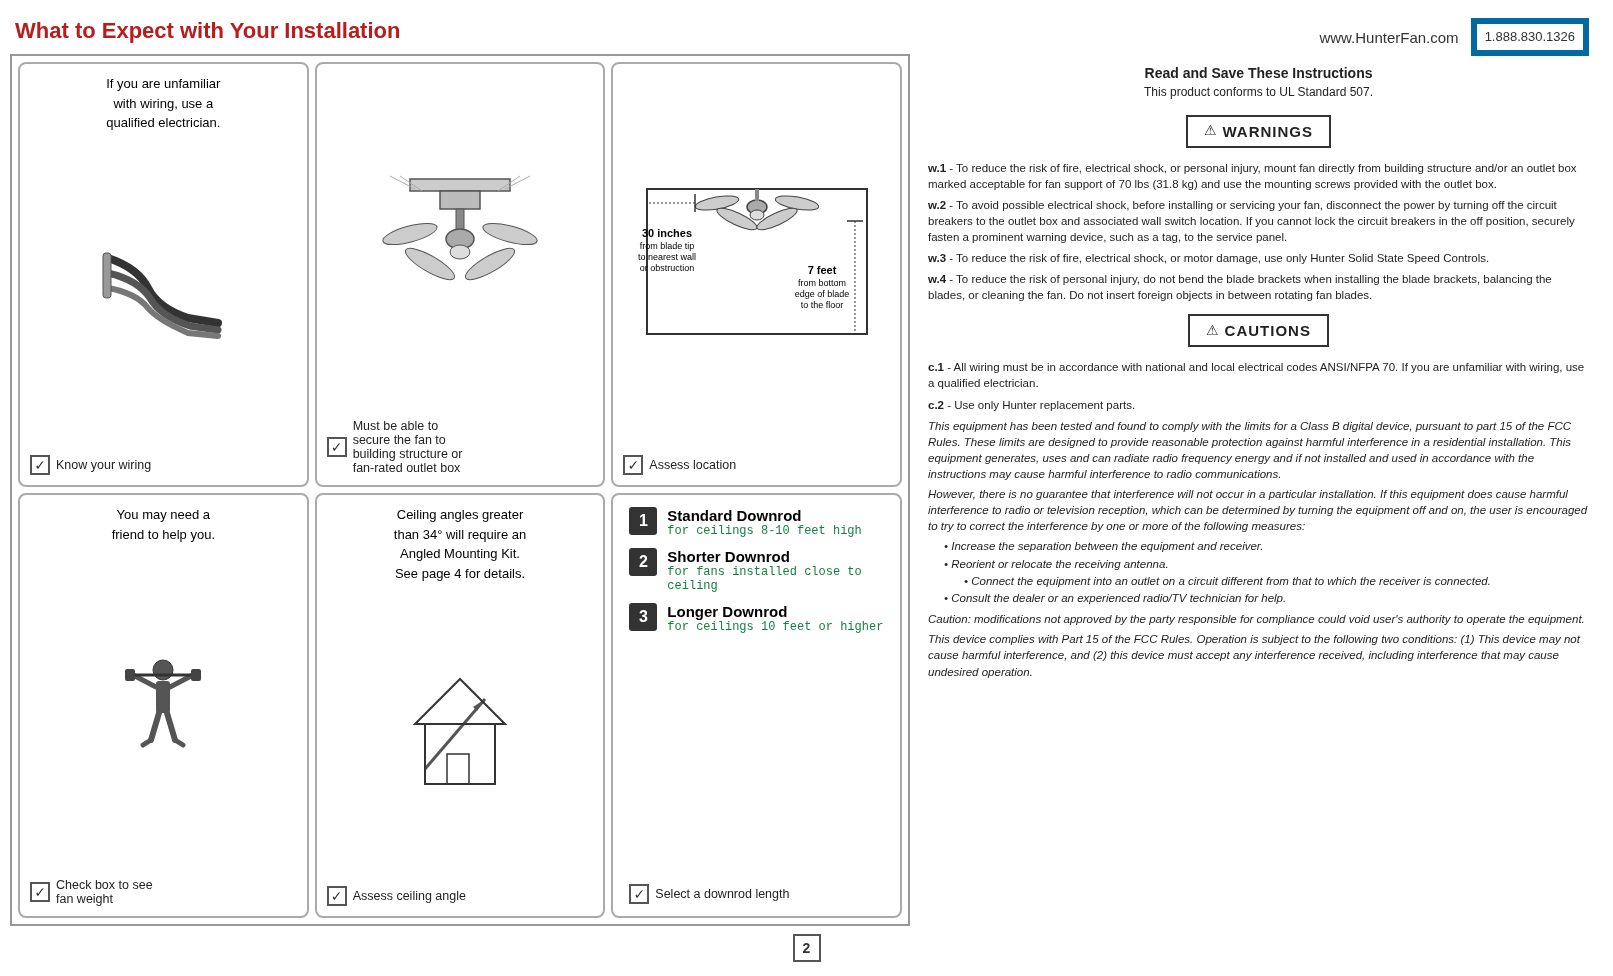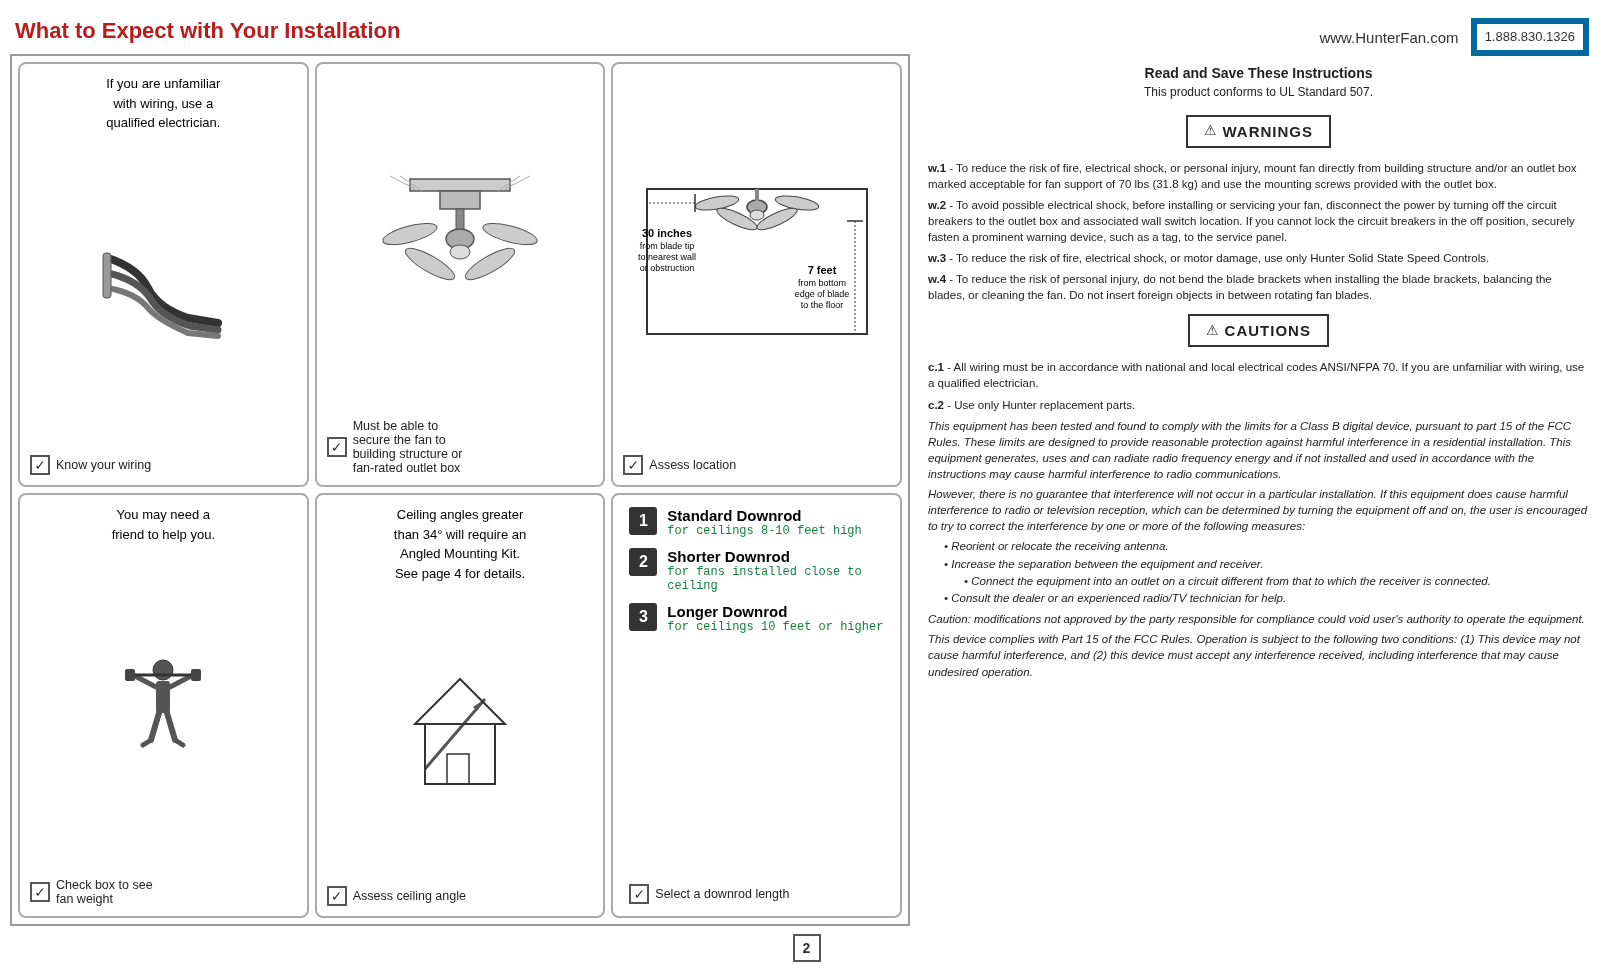--- a/index.html
+++ b/index.html
@@ -529,22 +529,22 @@
       </div>
     </div>
 
     <p class="warning-text"><span class="bold">c.1</span> - All wiring must be in accordance with national and local electrical codes ANSI/NFPA 70. If you are unfamiliar with wiring, use a qualified electrician.</p>
     <p class="warning-text"><span class="bold">c.2</span> - Use only Hunter replacement parts.</p>
 
     <p class="italic-block">This equipment has been tested and found to comply with the limits for a Class B digital device, pursuant to part 15 of the FCC Rules. These limits are designed to provide reasonable protection against harmful interference in a residential installation. This equipment generates, uses and can radiate radio frequency energy and if not installed and used in accordance with the instructions may cause harmful interference to radio communications.</p>
     <p class="italic-block">However, there is no guarantee that interference will not occur in a particular installation. If this equipment does cause harmful interference to radio or television reception, which can be determined by turning the equipment off and on, the user is encouraged to try to correct the interference by one or more of the following measures:</p>
 
     <ul class="bullet-list">
+      <li>Increase the separation between the equipment and receiver.</li>
       <li>Reorient or relocate the receiving antenna.</li>
-      <li>Increase the separation between the equipment and receiver.</li>
       <li class="indented">Connect the equipment into an outlet on a circuit different from that to which the receiver is connected.</li>
       <li>Consult the dealer or an experienced radio/TV technician for help.</li>
     </ul>
 
     <p class="italic-block">Caution: modifications not approved by the party responsible for compliance could void user's authority to operate the equipment.</p>
     <p class="italic-block">This device complies with Part 15 of the FCC Rules. Operation is subject to the following two conditions: (1) This device may not cause harmful interference, and (2) this device must accept any interference received, including interference that may cause undesired operation.</p>
   </div>
 </div>
 
 <div class="footer">

